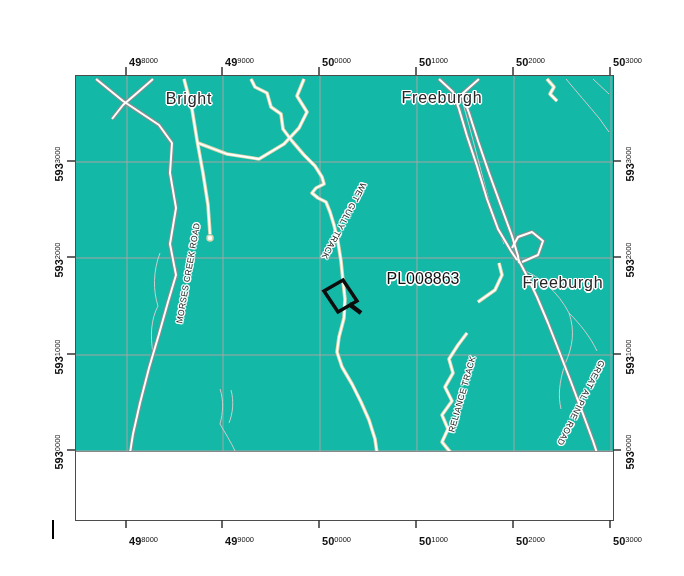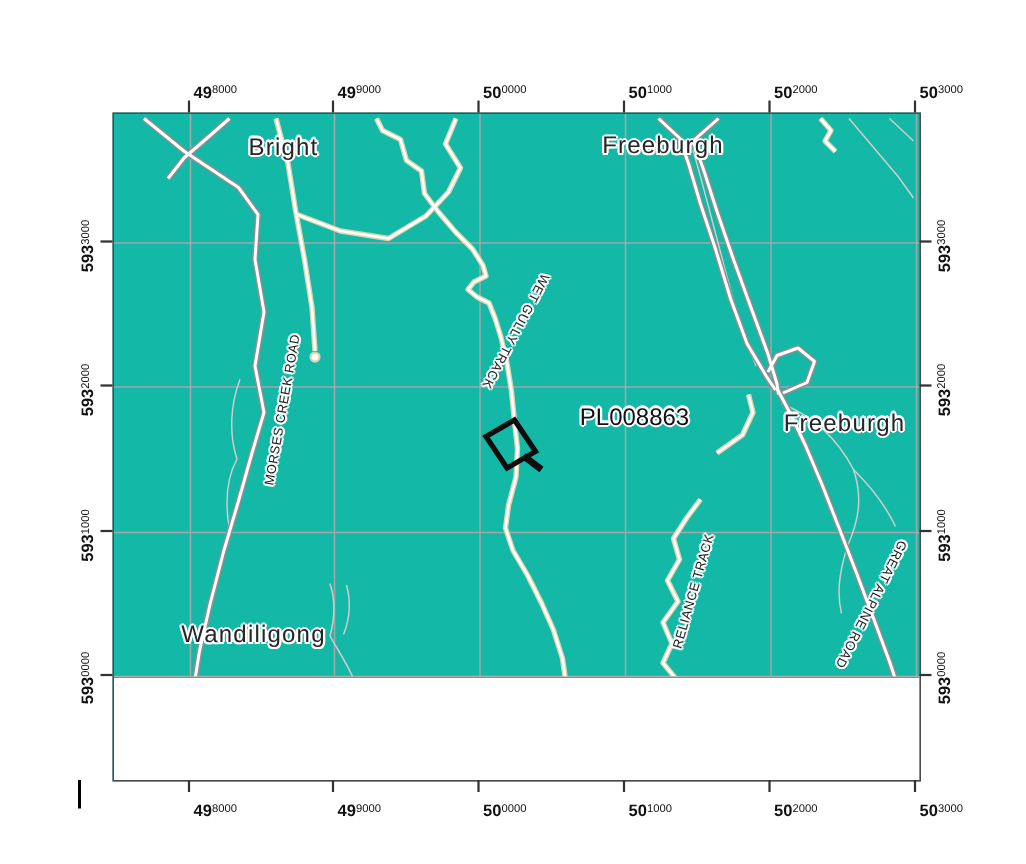--- a/index.html
+++ b/index.html
@@ -99,21 +99,20 @@
 
       <g>
         <polygon points="323,290 342,279 356,300 337,311" fill="none" stroke="#0d0d0d" stroke-width="3.5"></polygon>
         <path d="M348 303 L360 312" stroke="#0d0d0d" stroke-width="4.5" fill="none"></path>
       </g>
     </svg>
 
     <div class="town halo" style="left:113px;top:23px;">Bright</div>
     <div class="town halo" style="left:366px;top:22px;">Freeburgh</div>
     <div class="town halo" style="left:487px;top:207px;">Freeburgh</div>
-    <div class="town halo" style="left:93px;top:348px;">Wandiligong</div>
 
     <div class="roadlbl halo" style="left:112px;top:197px;transform:translate(-50%,-50%) rotate(-80deg);">MORSES CREEK ROAD</div>
     <div class="roadlbl halo" style="left:268px;top:145px;transform:translate(-50%,-50%) rotate(118deg);">WET GULLY TRACK</div>
     <div class="roadlbl halo" style="left:386px;top:318px;transform:translate(-50%,-50%) rotate(-74deg);">RELIANCE TRACK</div>
     <div class="roadlbl halo" style="left:505px;top:327px;transform:translate(-50%,-50%) rotate(117deg);">GREAT ALPINE ROAD</div>
 
     <div class="parcel-lbl halo" style="left:316px;top:203px;">PL008863</div>
 
     <div class="panel">
       

